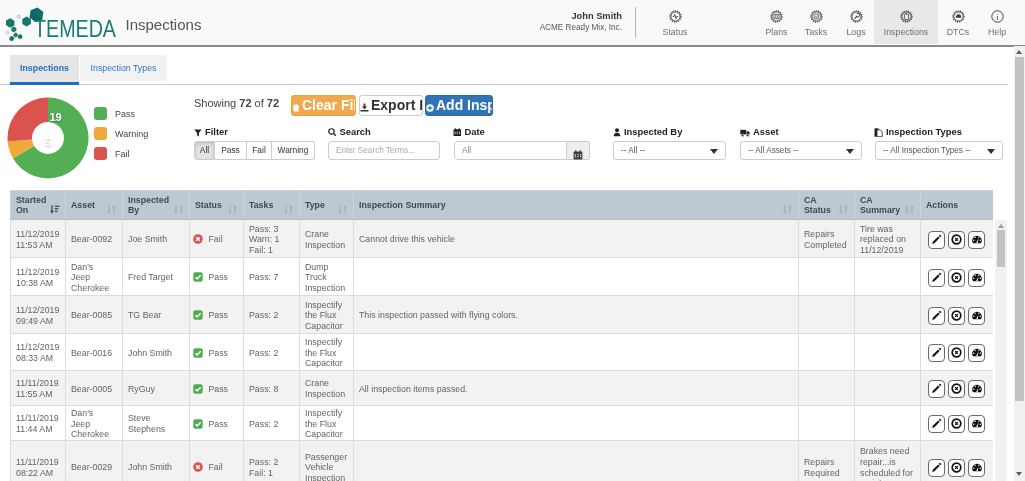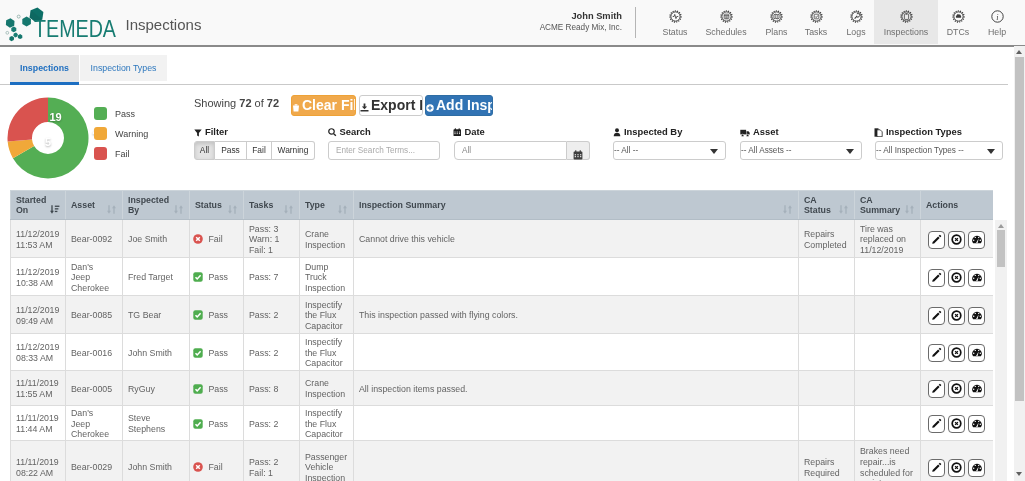--- a/index.html
+++ b/index.html
@@ -44,21 +44,21 @@
 .flabel { position:absolute; top:126px; font-size:9.4px; font-weight:bold; color:#222; white-space:nowrap; }
 .flabel svg { vertical-align:-1.5px; margin-right:3px; }
 .fctl { position:absolute; top:141px; height:19px; }
 .inp { border:1px solid #ccc; border-radius:3px; background:#fff; font-size:8.2px; color:#555; line-height:17px; white-space:nowrap; overflow:hidden; }
 .grp { display:flex; }
 .gbtn { border:1px solid #ccc; background:#fff; font-size:8.4px; color:#333; line-height:17px; text-align:center; }
 .gbtn.first { border-radius:3px 0 0 3px; }
 .gbtn.last { border-radius:0 3px 3px 0; }
 .gbtn.mid { border-left:none; }
 .gbtn.active { background:#e3e3e3; box-shadow:inset 0 2px 4px rgba(0,0,0,.15); }
-.sel { border:1px solid #ccc; border-radius:3px; background:#fff; font-size:8.2px; color:#555; line-height:17px; white-space:nowrap; }
+.sel { border:1px solid #ccc; border-radius:3px; background:#fff; font-size:8.2px; color:#555; line-height:17px; padding-left:7px; white-space:nowrap; }
 .sel .arr { position:absolute; right:7px; top:6.5px; width:0; height:0; border-left:4px solid transparent; border-right:4px solid transparent; border-top:5px solid #333; }
 
 
 #tablewrap { position:absolute; left:10px; top:190px; width:983px; height:291px; overflow:hidden; }
 table { border-collapse:collapse; table-layout:fixed; width:983px; font-size:8.8px; }
 th { position:relative; background:#bec8d1; color:#40484f; font-weight:bold; text-align:left; vertical-align:middle; padding:2px 14px 2px 5px; border:1px solid #ccd4da; border-bottom:1px solid #b2bdc6; height:29px; line-height:10.5px; }
 td { border:1px solid #dcdcdc; padding:2px 3px 0px 5px; color:#636363; vertical-align:middle; line-height:10.6px; }
 tr.odd td { background:#f2f2f2; }
 tr.even td { background:#fff; }
 .sort { position:absolute; right:5px; top:50%; margin-top:-1.5px; }
@@ -98,31 +98,20 @@
     </div>
 <div id="udiv"></div>
 <div id="ni-active"></div>
 <div class="nitem" style="left:650px; width:50px;">
 <svg width="20" height="20" viewBox="0 0 20 20">
         <circle cx="10" cy="10" r="7.4" fill="none" stroke="#3c3c3c" stroke-width="1.6" stroke-dasharray="1.5 1.5"></circle>
         <circle cx="10" cy="10" r="6.2" fill="none" stroke="#3c3c3c" stroke-width="1.3"></circle>
         <polyline points="6.3,10 8,10 9,7.2 10.6,12.8 11.7,10 13.7,10" fill="none" stroke="#3c3c3c" stroke-width="1.1"></polyline>
       </svg>
 <div class="lbl">Status</div>
-    </div>
-<div class="nitem" style="left:694px; width:64px;">
-<svg width="20" height="20" viewBox="0 0 20 20">
-        <circle cx="10" cy="10" r="7.4" fill="none" stroke="#3c3c3c" stroke-width="1.6" stroke-dasharray="1.5 1.5"></circle>
-        <circle cx="10" cy="10" r="6.2" fill="none" stroke="#3c3c3c" stroke-width="1.3"></circle>
-        <rect x="6.9" y="6.9" width="6.2" height="6.2" rx="0.5" fill="none" stroke="#3c3c3c" stroke-width="1"></rect>
-        <line x1="6.9" y1="8.8" x2="13.1" y2="8.8" stroke="#3c3c3c" stroke-width="1"></line>
-        <line x1="8.3" y1="10.5" x2="11.7" y2="10.5" stroke="#3c3c3c" stroke-width="1"></line>
-        <line x1="8.3" y1="12" x2="11.7" y2="12" stroke="#3c3c3c" stroke-width="1"></line>
-      </svg>
-<div class="lbl">Schedules</div>
     </div>
 <div class="nitem" style="left:754px; width:45px;">
 <svg width="20" height="20" viewBox="0 0 20 20">
         <circle cx="10" cy="10" r="7.4" fill="none" stroke="#3c3c3c" stroke-width="1.6" stroke-dasharray="1.5 1.5"></circle>
         <circle cx="10" cy="10" r="6.2" fill="none" stroke="#3c3c3c" stroke-width="1.3"></circle>
         <path d="M6.6,7.6 L8.9,6.9 L11.1,7.6 L13.4,6.9 L13.4,12.4 L11.1,13.1 L8.9,12.4 L6.6,13.1 Z" fill="none" stroke="#3c3c3c" stroke-width="1"></path>
         <line x1="8.9" y1="6.9" x2="8.9" y2="12.4" stroke="#3c3c3c" stroke-width="0.8"></line>
         <line x1="11.1" y1="7.6" x2="11.1" y2="13.1" stroke="#3c3c3c" stroke-width="0.8"></line>
       </svg>
 <div class="lbl">Plans</div>

